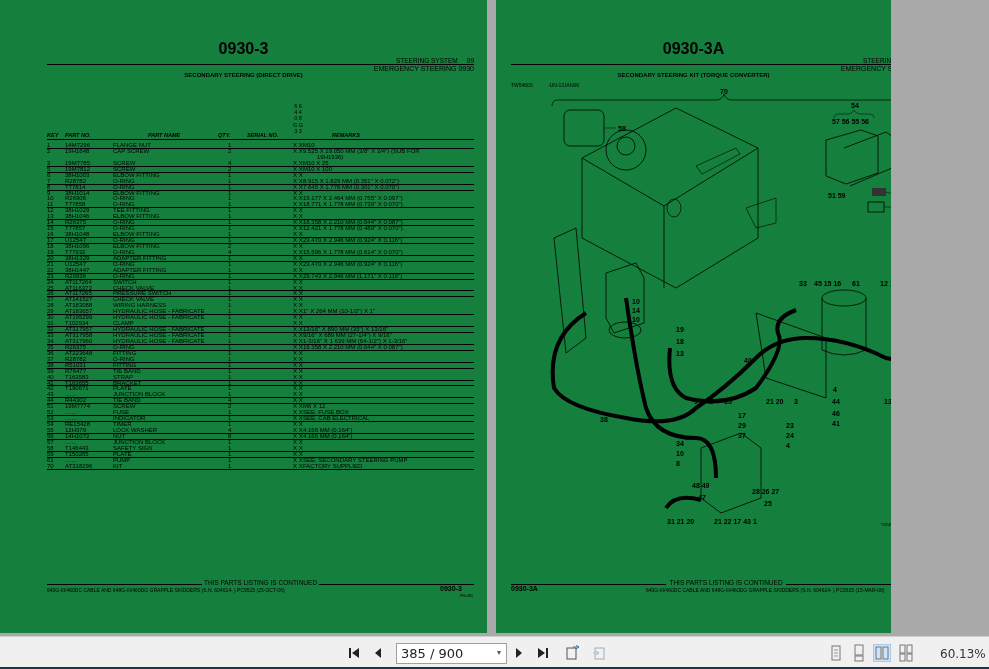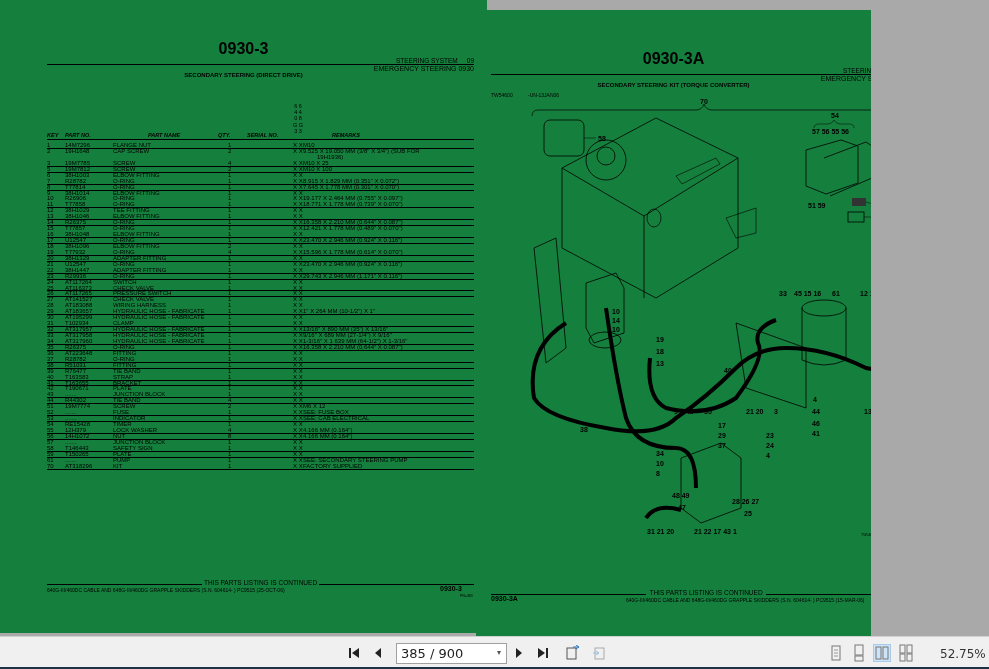--- a/index.html
+++ b/index.html
@@ -1,20 +1,20 @@
 <!DOCTYPE html>
 <html><head>
 <meta charset="utf-8">
 <style>
   * { box-sizing: border-box; margin: 0; padding: 0; }
   html, body { width: 989px; height: 669px; overflow: hidden; background: #a9a9a9; font-family: "Liberation Sans", sans-serif; }
   .viewer { position: absolute; left: 0; top: 0; width: 989px; height: 636px; background: #a9a9a9; }
   .page { position: absolute; top: 0; height: 633px; background: #15803d; overflow: hidden; }
   .page.left { left: 0; width: 487px; }
-  .page.right { left: 476px; width: 395px; margin-top: 10px; }
+  .page.right { left: 496px; width: 395px; }
   .page-title { position: absolute; top: 40px; width: 100%; text-align: center; font-weight: bold; font-size: 16px; color: #000; }
   .rule { position: absolute; height: 1px; background: #000; }
   .sect { position: absolute; font-size: 6.5px; color: #000; text-align: right; }
   .sect .u { text-decoration: underline; }
   .group { position: absolute; font-size: 7px; color: #000; }
   .subtitle { position: absolute; width: 100%; text-align: center; font-weight: bold; font-size: 6px; top: 72px; }
   .hdr { position: absolute; top: 132px; font-size: 5.5px; font-style: italic; font-weight: bold; }
   .model-cols { position: absolute; top: 103px; left: 292px; font-size: 5.5px; line-height: 6.2px; width: 12px; text-align: center; }
   .parts { position: absolute; top: 143px; left: 47px; width: 427px; font-size: 6px; line-height: 5.95px; }
   .row { position: relative; height: 5.95px; white-space: nowrap; }
@@ -688,15 +688,15 @@
       </svg>
   </div>
   <div class="view-btn" style="left:897px;">
     <svg width="18" height="18" viewBox="0 0 18 18">
         <rect x="3" y="1" width="5" height="8" fill="none" stroke="#777"></rect>
         <rect x="10" y="1" width="5" height="8" fill="none" stroke="#777"></rect>
         <rect x="3" y="10" width="5" height="7" fill="none" stroke="#777"></rect>
         <rect x="10" y="10" width="5" height="7" fill="none" stroke="#777"></rect>
       </svg>
   </div>
-  <div class="zoom-label">52.75%</div>
+  <div class="zoom-label">60.13%</div>
 </div>
 <div class="bottom-strip"></div>
 
 </body></html>

